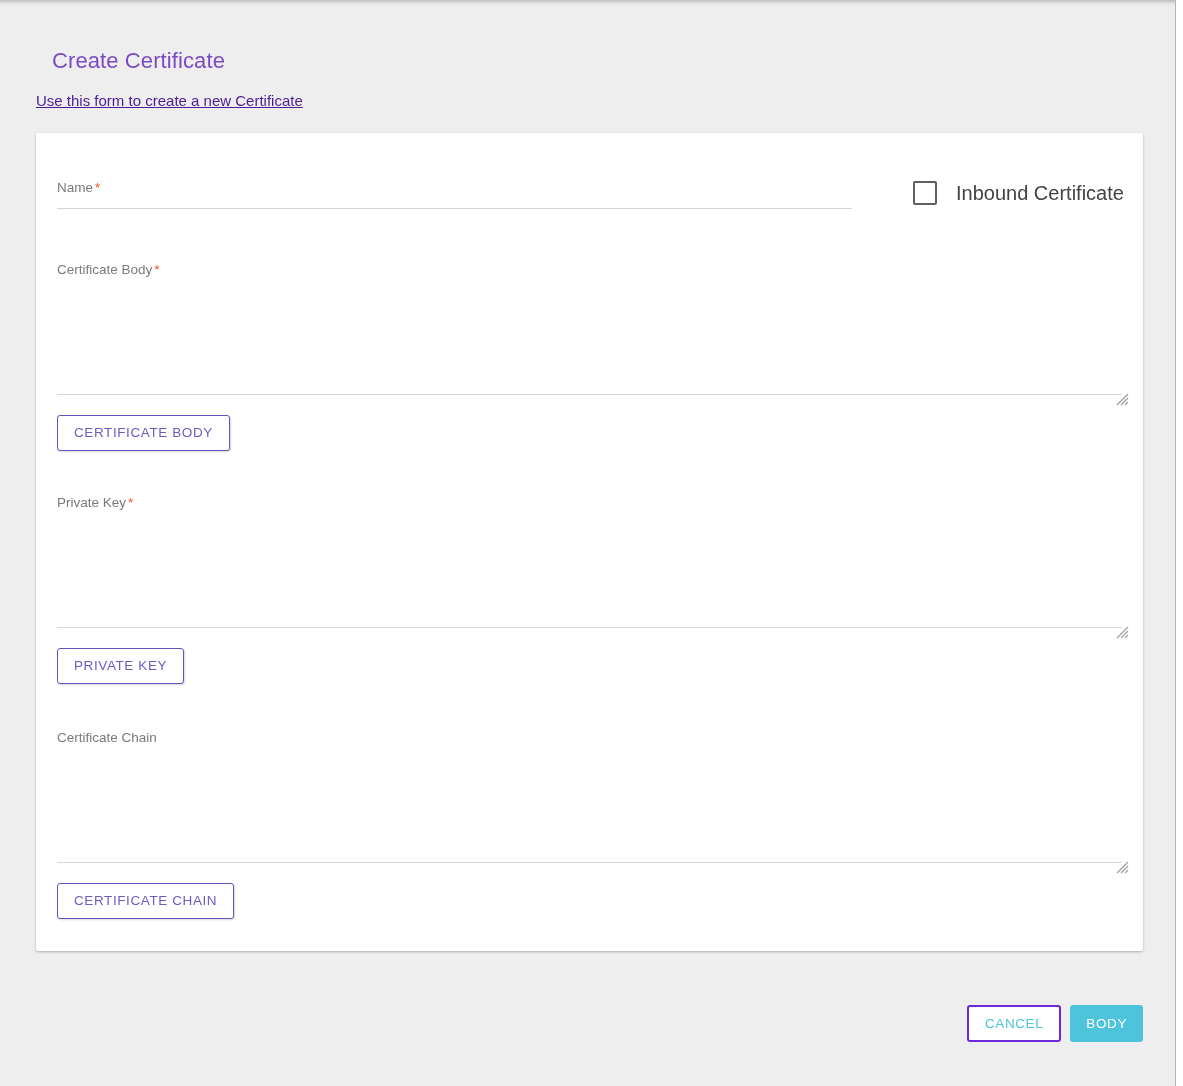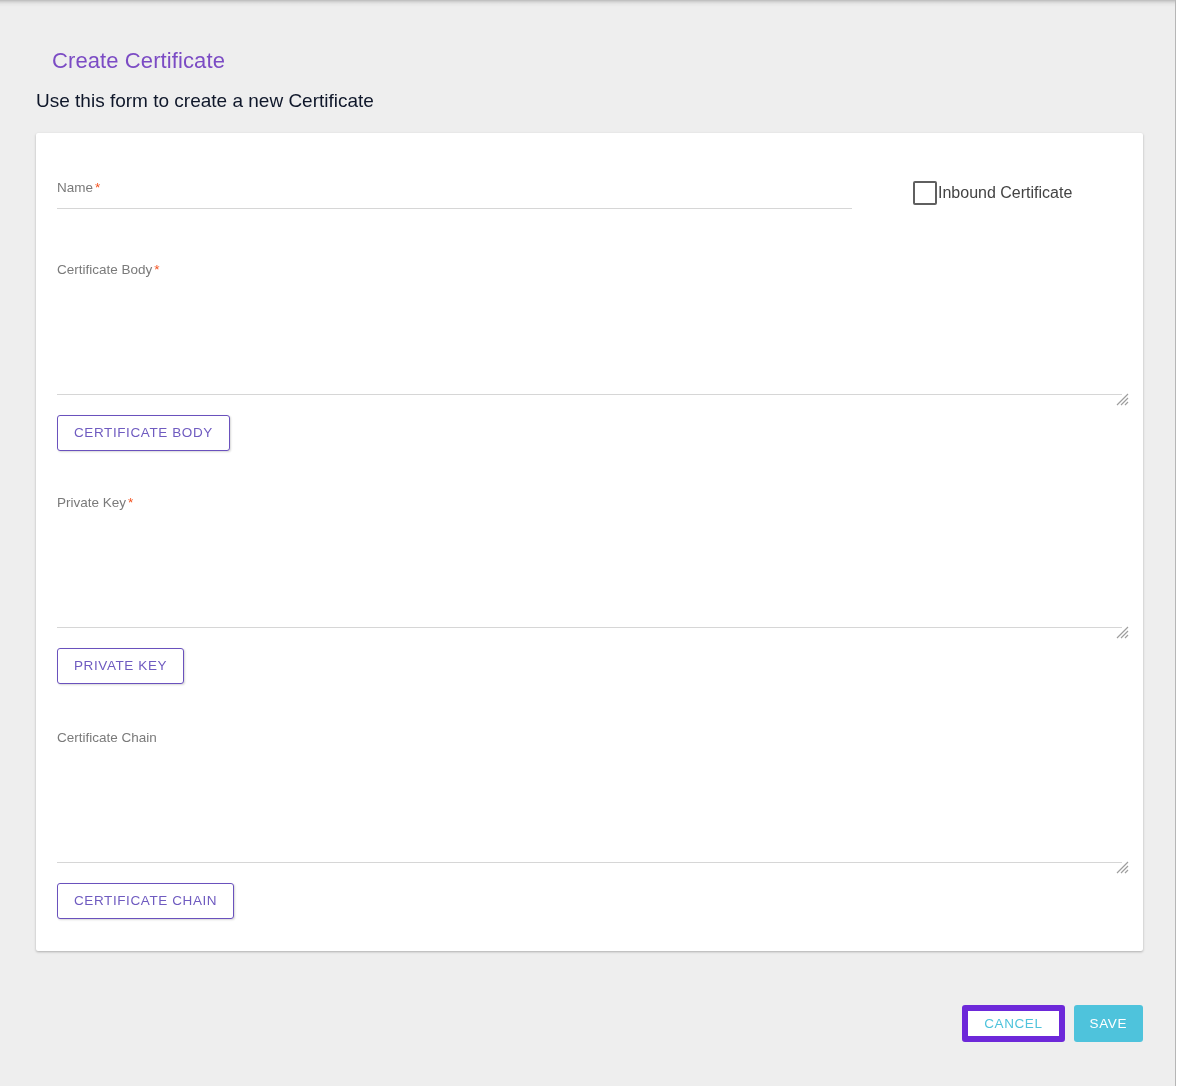--- a/index.html
+++ b/index.html
@@ -71,24 +71,25 @@
   .page-title {
     margin: 16px;
     font-size: 22px;
     font-weight: 400;
     line-height: 30px;
     color: #7b4bc4;
     letter-spacing: 0.1px;
   }
   .page-subtitle {
     margin: 10px 0 0 0;
-    font-size: 19px;
+    font-size: 15px;
     font-weight: 400;
     line-height: 18px;
-    color: #0f172a;
+    color: #4c1d95;
+    text-decoration: underline;
   }
 
   
   .card {
     position: absolute;
     left: 36px;
     top: 133px;
     width: 1107px;
     height: 818px;
     background: #ffffff;
@@ -146,22 +147,22 @@
   }
   .checkbox-box {
     width: 24px;
     height: 24px;
     border: 2px solid #5f5f5f;
     border-radius: 2px;
     background: #ffffff;
     flex: 0 0 auto;
   }
   .checkbox-label {
-    margin-left: 1px;
-    font-size: 16px;
+    margin-left: 19px;
+    font-size: 20px;
     line-height: 20px;
     color: #434343;
     white-space: nowrap;
   }
 
   
   .ta-block { position: absolute; left: 21px; width: 1065px; }
   .ta-label {
     font-size: 13.5px;
     line-height: 18px;
@@ -228,21 +229,21 @@
     width: 1143px;
     display: flex;
     justify-content: flex-end;
     align-items: center;
     gap: 9px;
   }
   .btn-cancel {
     height: 37px;
     min-width: 84px;
     padding: 0 16px;
-    border: 6px solid #6d28d9;
+    border: 2px solid #6d28d9;
     border-radius: 3px;
     background: #ffffff;
     color: #4ec3dc;
     font-family: "Liberation Sans", sans-serif;
     font-size: 13.5px;
     letter-spacing: 0.6px;
     cursor: pointer;
   }
   .btn-save {
     height: 37px;
@@ -331,20 +332,20 @@
             </svg>
           </div>
           <button class="btn-outline-purple">CERTIFICATE CHAIN</button>
         </div>
 
       </div>
     </div>
 
     <div class="actions">
       <button class="btn-cancel">CANCEL</button>
-      <button class="btn-save">SAVE</button>
+      <button class="btn-save">BODY</button>
     </div>
 
   </div>
 
   <div class="right-border"></div>
   <div class="right-gutter"></div>
 </div>
 
 </body></html>

